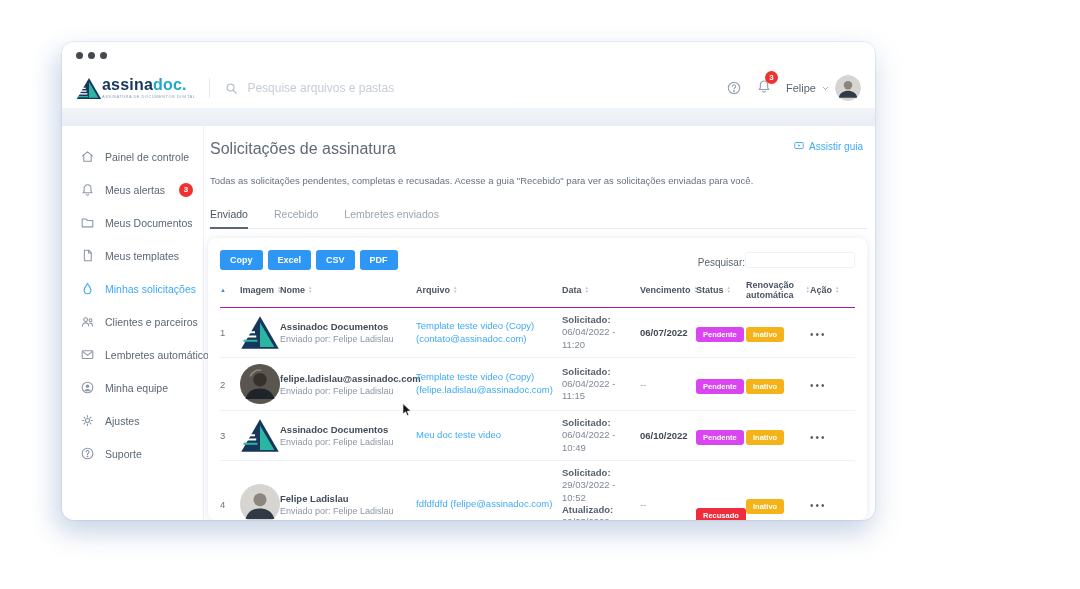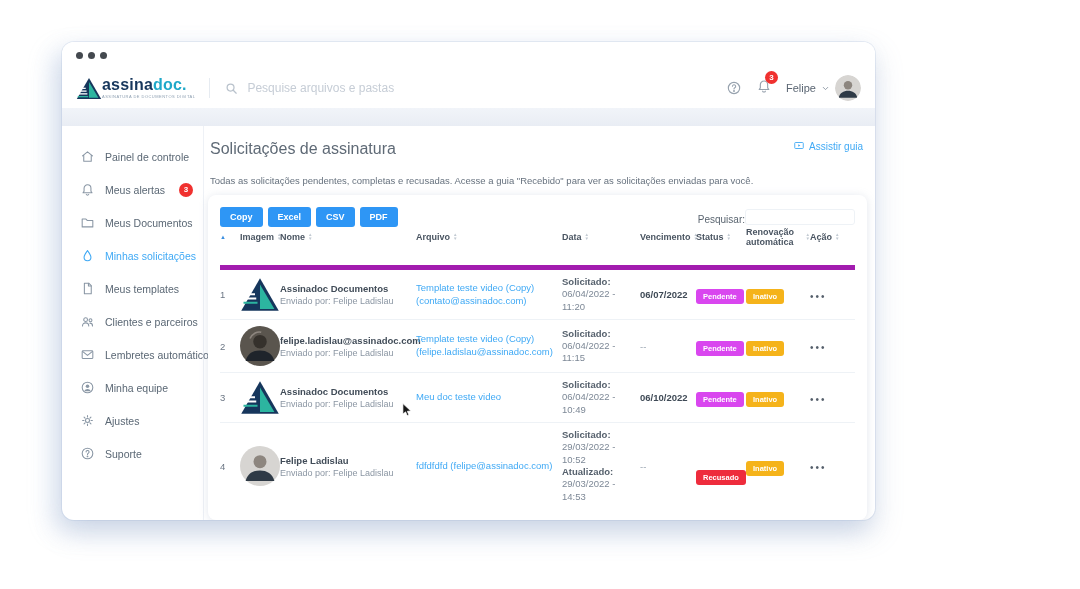--- a/index.html
+++ b/index.html
@@ -61,21 +61,21 @@
   .card { margin-top:9px; background:#fff; border-radius:8px; padding:11px 12px 4px;
     box-shadow:0 1px 8px rgba(150,165,190,.28); flex:1; overflow:hidden; }
   .card-tools { display:flex; align-items:center; }
   .btn { background:#2e96f5; color:#fff; font-size:9px; font-weight:bold; border:none; border-radius:3px;
     padding:5px 10px; margin-right:5px; cursor:pointer; }
   .search-area { margin-left:auto; display:flex; align-items:flex-end; gap:0; }
   .search-label { font-size:10px; color:#5a6570; }
   .search-area input { width:110px; height:16px; border:1px solid #eef2f6; border-radius:3px; outline:none; font-size:9px; padding:0 4px; color:#5a6570; }
 
   .grid { display:grid; grid-template-columns:20px 40px 136px 146px 78px 56px 50px 64px 1fr; align-items:center; }
-  .thead { padding-bottom:18px; border-bottom:5px solid #a21caf; }
+  .thead { margin-top:10px; padding-bottom:7px; border-bottom:1px solid #a21caf; }
   .th { font-size:9px; font-weight:bold; color:#4a5562; display:flex; align-items:center; gap:3px; cursor:pointer; }
   .sorticons { display:flex; flex-direction:column; line-height:4px; font-size:4.5px; color:#c2cad2; }
   .caret-up { color:#3b8fe0; font-size:6px; }
 
   .trow { border-bottom:1px solid #eef2f6; padding:6px 0; }
   .trow:last-child { border-bottom:none; }
   .td-num { font-size:9.5px; color:#6b7684; }
   .row-img { width:24px; height:24px; }
   .row-img.round { border-radius:50%; overflow:hidden; }
   .row-img svg { display:block; width:100%; height:100%; }
@@ -190,36 +190,36 @@
           <span class="side-badge">3</span>
         </div>
         <div class="side-item">
           <span class="icon">
             <svg width="15" height="15" viewBox="0 0 24 24" fill="none" stroke="currentColor" stroke-width="1.7" stroke-linecap="round" stroke-linejoin="round">
               <path d="M3.5 6.5h6l2 2.2h9V19h-17Z"></path>
             </svg>
           </span>
     <span class="side-label">Meus Documentos</span>
         </div>
-        <div class="side-item active">
-          <span class="icon">
-            <svg width="15" height="15" viewBox="0 0 24 24" fill="none" stroke="currentColor" stroke-width="1.7" stroke-linecap="round" stroke-linejoin="round">
-              <path d="M12 4C9.5 8 6.5 11.5 6.5 14.8a5.5 5.5 0 0 0 11 0C17.5 11.5 14.5 8 12 4Z"></path>
-            </svg>
-          </span>
-    <span class="side-label">Minhas solicitações</span>
-        </div>
         <div class="side-item">
           <span class="icon">
             <svg width="15" height="15" viewBox="0 0 24 24" fill="none" stroke="currentColor" stroke-width="1.7" stroke-linecap="round" stroke-linejoin="round">
               <path d="M7 3.5h7l4 4V20.5H7Z"></path>
               <path d="M13.5 3.5V8H18"></path>
             </svg>
           </span>
     <span class="side-label">Meus templates</span>
+        </div>
+        <div class="side-item active">
+          <span class="icon">
+            <svg width="15" height="15" viewBox="0 0 24 24" fill="none" stroke="currentColor" stroke-width="1.7" stroke-linecap="round" stroke-linejoin="round">
+              <path d="M12 4C9.5 8 6.5 11.5 6.5 14.8a5.5 5.5 0 0 0 11 0C17.5 11.5 14.5 8 12 4Z"></path>
+            </svg>
+          </span>
+    <span class="side-label">Minhas solicitações</span>
         </div>
         <div class="side-item">
           <span class="icon">
             <svg width="15" height="15" viewBox="0 0 24 24" fill="none" stroke="currentColor" stroke-width="1.7" stroke-linecap="round" stroke-linejoin="round">
               <circle cx="9" cy="9" r="3"></circle>
               <path d="M4 19c0-3 2.2-4.8 5-4.8s5 1.8 5 4.8"></path>
               <circle cx="16.8" cy="10" r="2.3"></circle>
               <path d="M15.8 14.6c2.5 0 4.2 1.6 4.2 4.4"></path>
             </svg>
           </span>
@@ -273,20 +273,25 @@
             <svg width="12" height="12" viewBox="0 0 24 24" fill="none" stroke="#3fa9f5" stroke-width="1.8" stroke-linejoin="round">
                 <rect x="3.5" y="5" width="17" height="12" rx="1.5"></rect>
                 <path d="M10.5 8.3l4.2 2.7-4.2 2.7Z" fill="#3fa9f5" stroke="none"></path>
               </svg>
           </span>
           <span>Assistir guia</span>
         </div>
       </div>
       <div class="subtitle">Todas as solicitações pendentes, completas e recusadas. Acesse a guia "Recebido" para ver as solicitações enviadas para você.</div>
 
+      <div class="tabs" id="tabs">
+          <span class="tab active">Enviado</span>
+          <span class="tab">Recebido</span>
+          <span class="tab">Lembretes enviados</span>
+        </div>
 
       <div class="card">
         <div class="card-tools">
           <span id="exportBtns"><button class="btn">Copy</button><button class="btn">Excel</button><button class="btn">CSV</button><button class="btn">PDF</button></span>
           <span class="search-area">
             <span class="search-label">Pesquisar:</span>
             <input type="text" style="">
           </span>
         </div>
         <div class="grid thead" id="thead">

